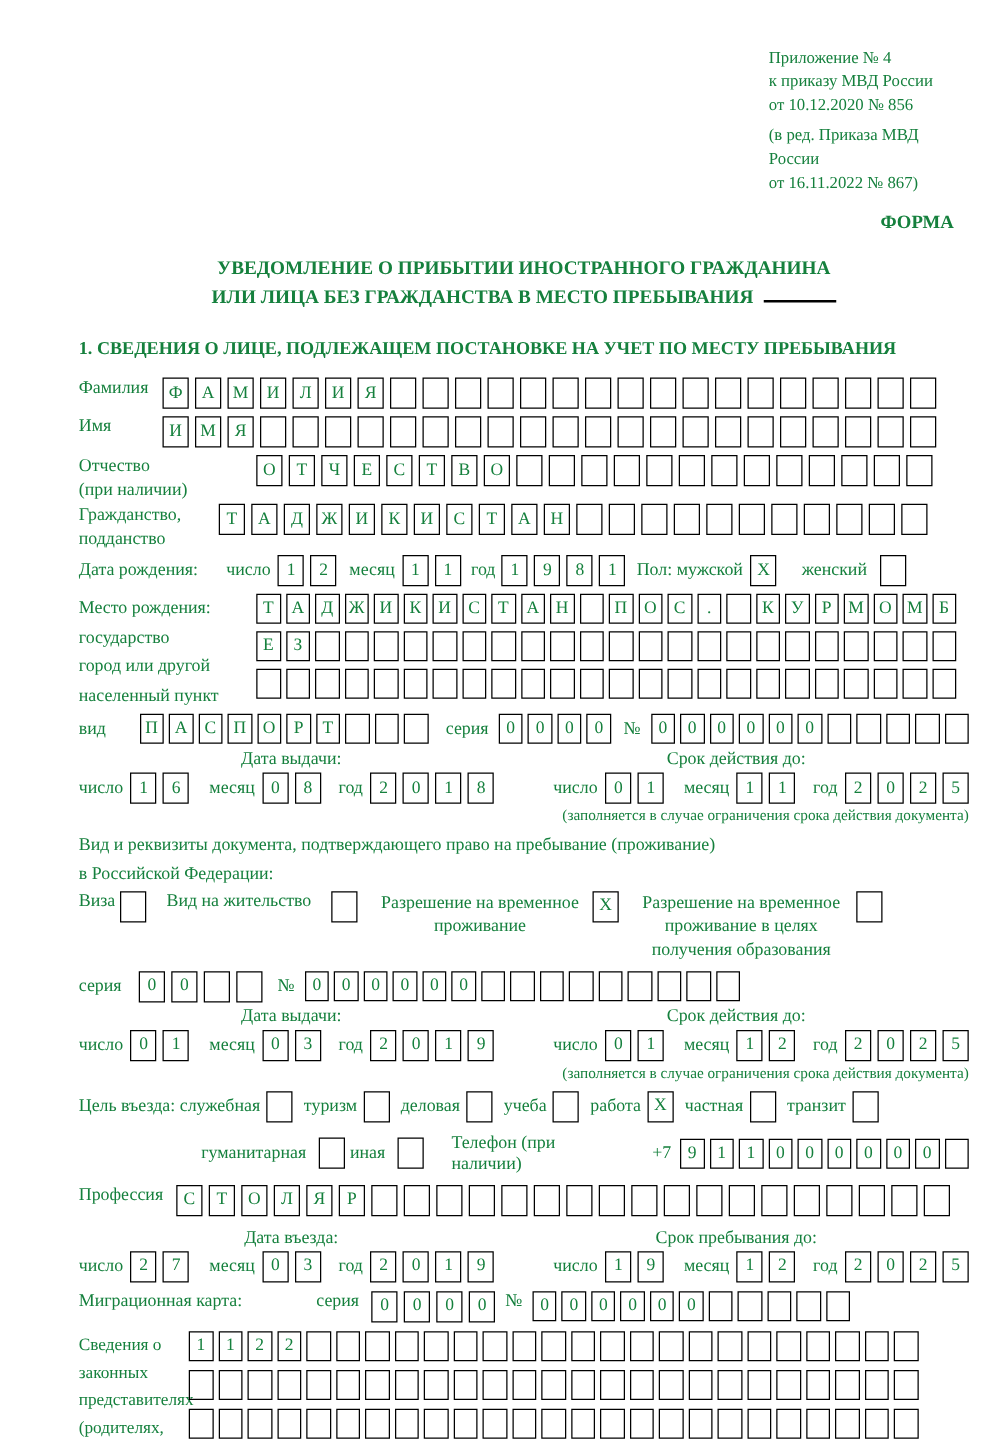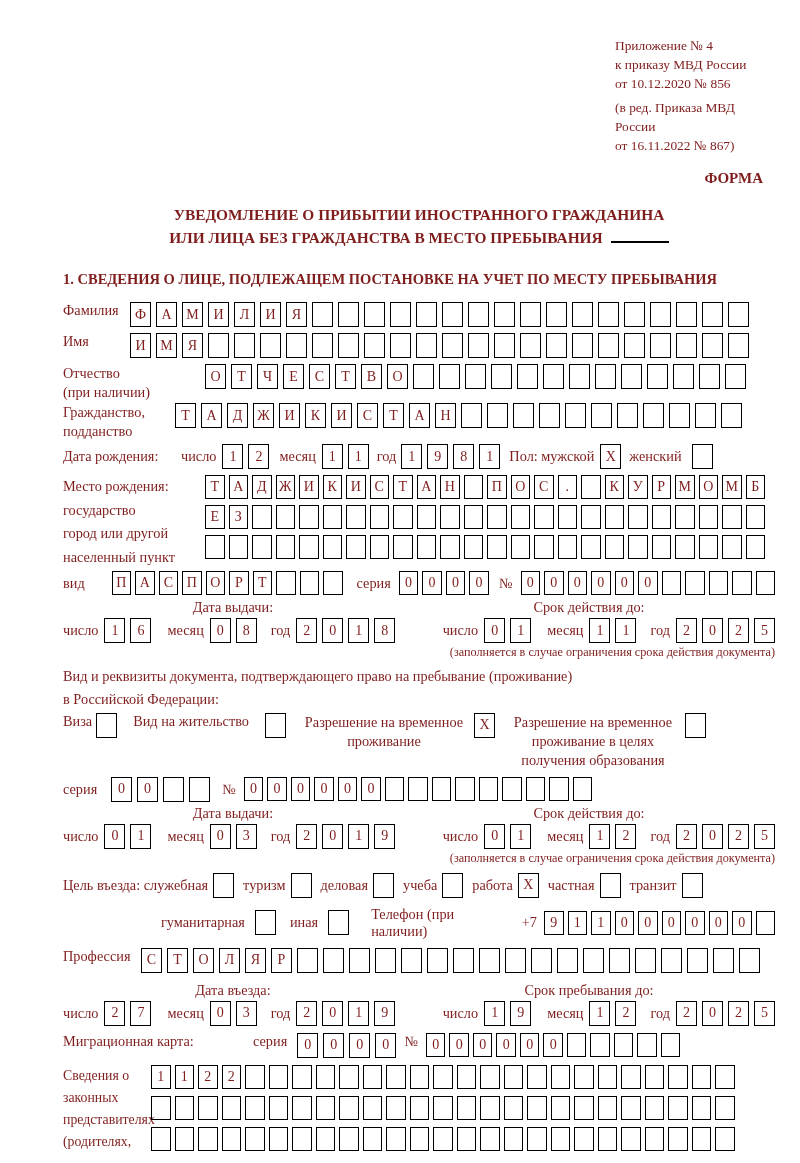--- a/index.html
+++ b/index.html
@@ -1,19 +1,19 @@
 <!DOCTYPE html>
 <html><head>
 <meta charset="utf-8">
 <style>
   * { margin:0; padding:0; box-sizing:border-box; }
   html,body { background:#ffffff; }
   body { width:800px; height:1163px; overflow:hidden; }
   .page {
-    width:800px; height:1163px; background:#fff; color:#7f1d1d;
+    width:800px; height:1163px; background:#fff; color:#15803d;
     font-family:"Liberation Serif","DejaVu Serif",serif;
     padding:36px 25px 0 63px; position:relative;
   }
   .lbl { font-size:14.3px; }
   .small { font-size:12.2px; }
 
   .hdr { margin-left:552px; font-size:13.4px; line-height:1.42; }
   .hdr .amend { margin-top:5px; }
   .forma { text-align:right; padding-right:12px; font-weight:bold; font-size:15px; margin-top:15px; }
 
@@ -208,21 +208,21 @@
       </span>
     <span class="lbl" style="margin:0 5px 0 8px;">год</span>
     <span class="cells">
         <span class="cell">1</span>
         <span class="cell">9</span>
         <span class="cell">8</span>
         <span class="cell">1</span>
       </span>
     <span class="lbl" style="margin:0 6px 0 9px;">Пол: мужской</span>
     <span class="cb">X</span>
-    <span class="lbl" style="margin:0 10px 0 8px;">женский</span>
+    <span class="lbl" style="margin:0 10px 0 20px;">женский</span>
     <span class="cb"></span>
   </div>
 
   <div class="row" style="margin-bottom:2px;">
     <span class="lblcol w142 lbl" style="line-height:23.5px;">
       <span>Место рождения:</span>
       <span>государство</span>
       <span>город или другой</span>
       <span>населенный пункт</span>
     </span>
@@ -509,21 +509,21 @@
         <span class="lbl">транзит</span>
         <span class="cb"></span>
       </span>
   </div>
 
   <div class="row" style="align-items:center; margin-bottom:8px; padding-left:98px;">
     <span class="purp">
         <span class="lbl">гуманитарная</span>
         <span class="cb" style="margin-left:10px;"></span>
       </span>
-    <span class="purp" style="margin-left:14px;text-align:right;">
+    <span class="purp" style="margin-left:4px;text-align:right;">
         <span class="lbl">иная</span>
         <span class="cb" style="margin-left:10px;"></span>
       </span>
     <span class="lbl" style="margin-left:22px;">Телефон (при наличии)</span>
     <span class="lbl" style="margin:0 7px 0 18px;">+7</span>
     <span class="cells tight">
         <span class="cell">9</span>
         <span class="cell">1</span>
         <span class="cell">1</span>
         <span class="cell">0</span>

